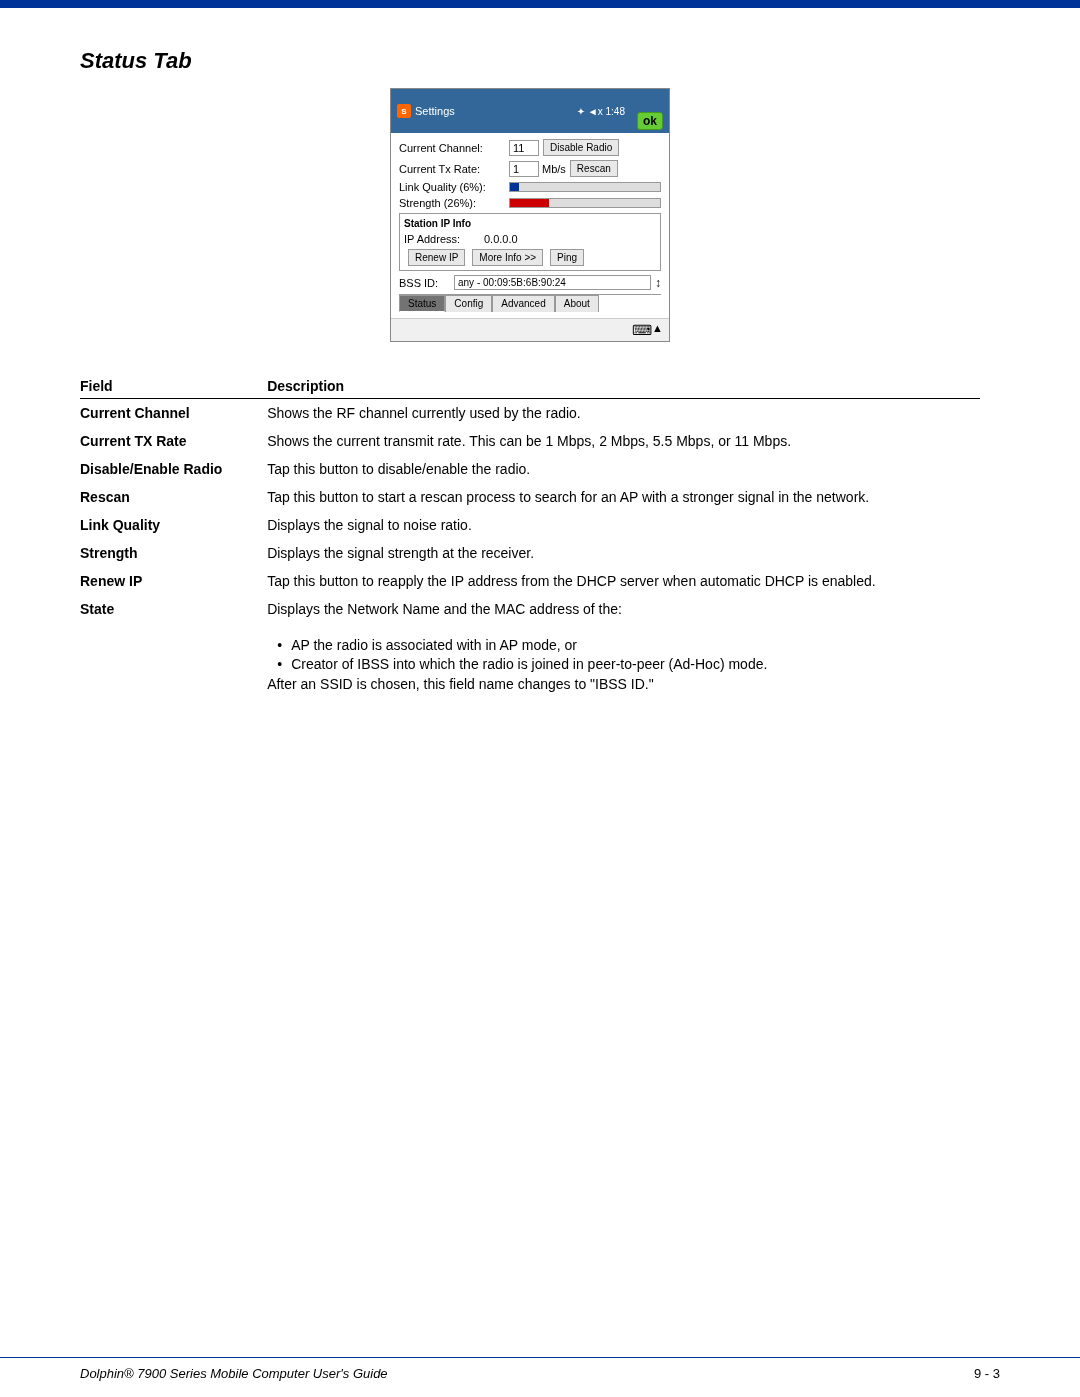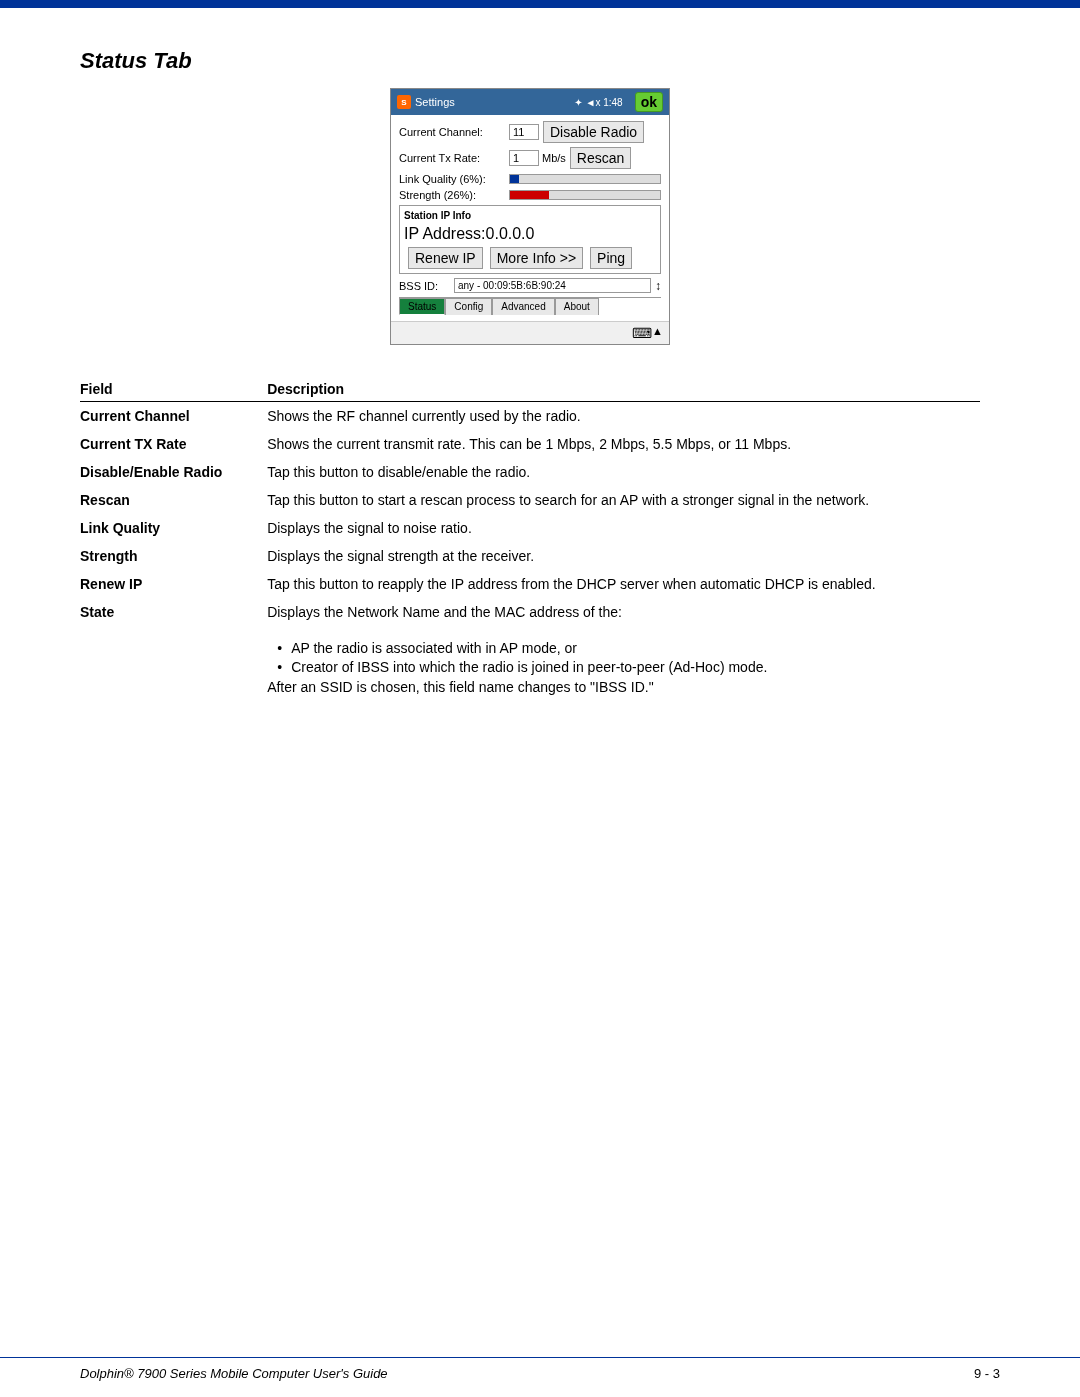--- a/index.html
+++ b/index.html
@@ -85,22 +85,23 @@
       align-items: center;
       gap: 12px;
       font-size: 10px;
     }
     .ok-btn {
       background: #66cc33;
       color: #000;
       border: 1px solid #449922;
       border-radius: 3px;
       padding: 1px 5px;
-      font-size: 14px;
-      font-weight: bold;
+      font-size: 12px;
+      font-weight: bold;
+      margin-top: 20px;
     }
 
     .device-header {
       background: #003399;
       color: #fff;
       padding: 4px 8px;
       font-size: 12px;
       font-weight: bold;
       display: flex;
       justify-content: space-between;
@@ -145,21 +146,21 @@
 
     .device-unit {
       margin-left: 3px;
       color: #000;
     }
 
     .device-btn {
       border: 1px solid #999;
       background: #e8e8e8;
       padding: 2px 6px;
-      font-size: 14px;
+      font-size: 10px;
       margin-left: 4px;
       cursor: pointer;
     }
 
     .progress-bar-container {
       flex: 1;
       height: 10px;
       background: #ddd;
       border: 1px solid #999;
       overflow: hidden;
@@ -181,21 +182,21 @@
     .station-ip-title {
       font-size: 10px;
       font-weight: bold;
       margin-bottom: 4px;
       color: #000;
     }
     .ip-row {
       display: flex;
       align-items: center;
       margin-bottom: 0;
-      font-size: 16px;
+      font-size: 11px;
     }
     .ip-label {
       min-width: 80px;
     }
     .ip-buttons {
       display: flex;
       gap: 3px;
       margin-top: 4px;
     }
 
@@ -227,21 +228,21 @@
     }
     .device-tab {
       padding: 2px 8px;
       border: 1px solid #999;
       border-bottom: none;
       font-size: 10px;
       background: #e8e8e8;
       cursor: pointer;
     }
     .device-tab.active {
-      background: #15803d;
+      background: #737373;
       border-bottom: 1px solid #fff;
     }
 
     .device-bottom {
       display: flex;
       justify-content: flex-end;
       padding: 3px 6px;
       background: #f0f0f0;
       border-top: 1px solid #ccc;
     }

